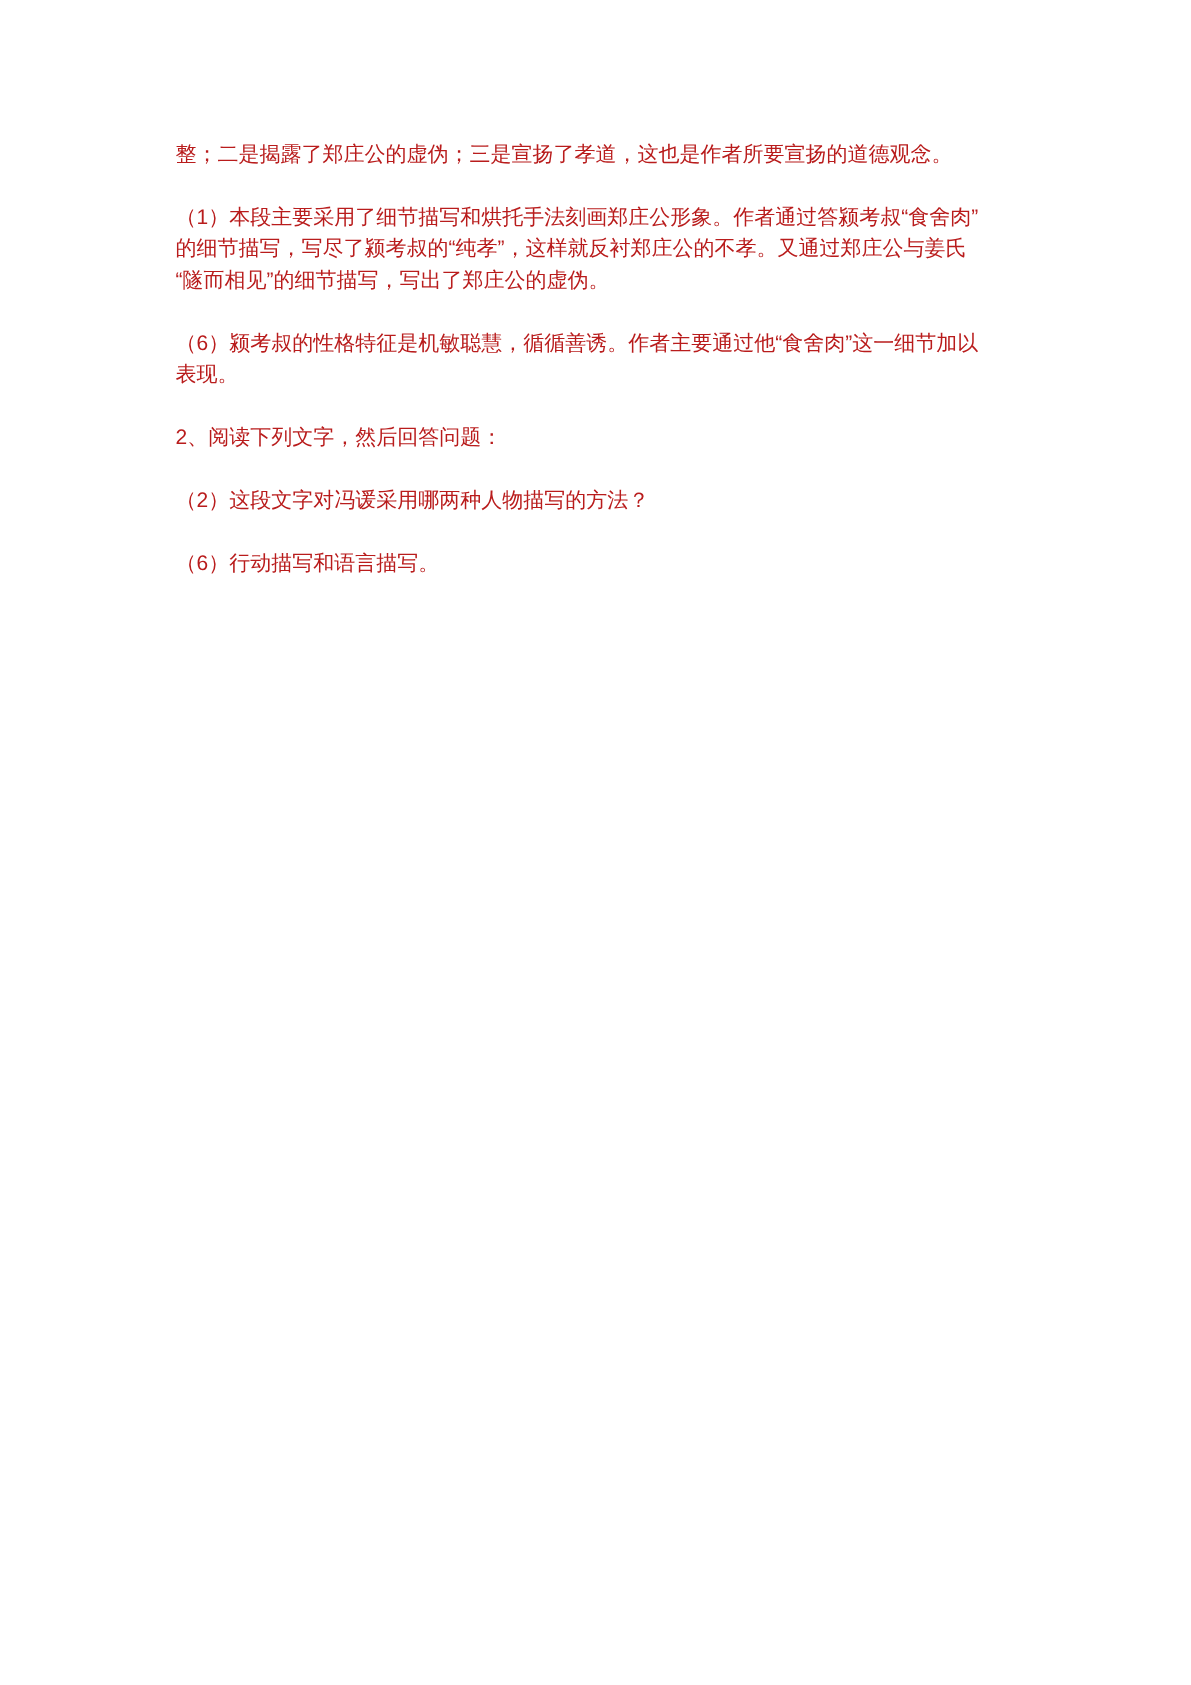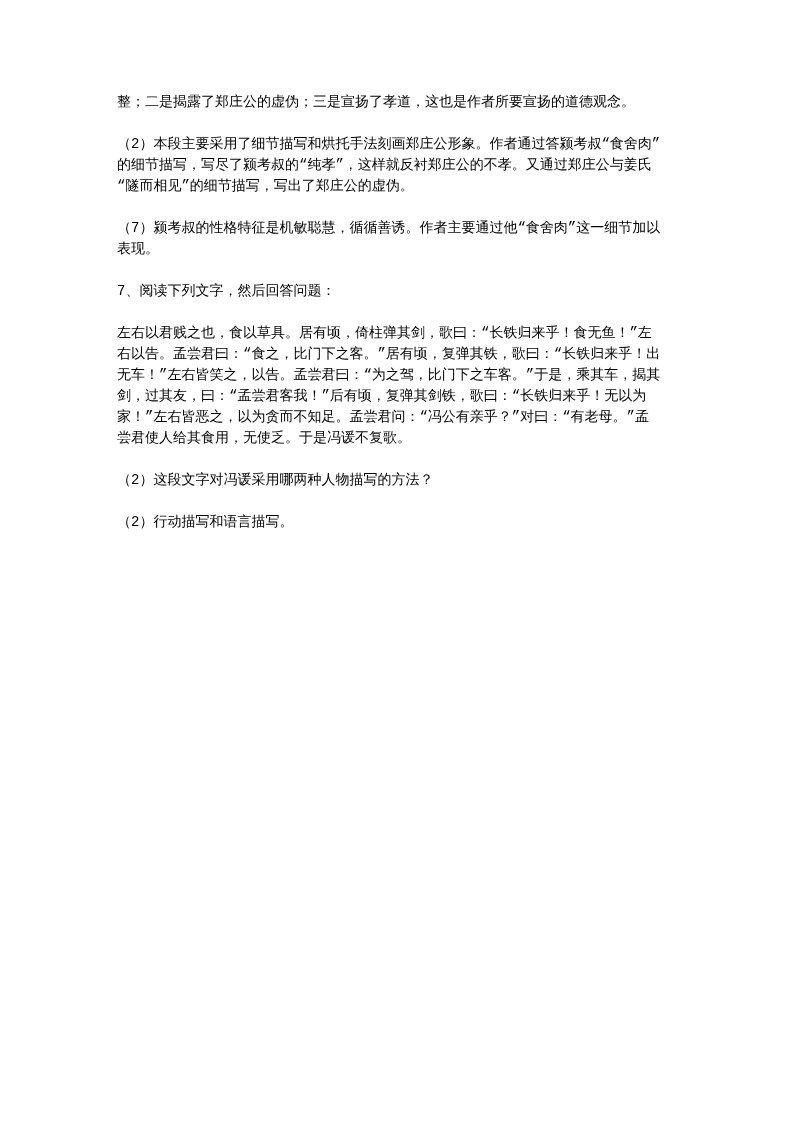--- a/index.html
+++ b/index.html
@@ -12,45 +12,39 @@
     width: 794px;
     height: 1123px;
     background: #ffffff;
     overflow: hidden;
   }
   .doc-content {
     position: absolute;
     left: 117px;
     top: 92px;
     width: 570px;
-    color: #000000;
-    font-family: Liberation Mono, monospace;
+    color: #b91c1c;
+    font-family: Liberation Sans, sans-serif;
     font-size: 14px;
     line-height: 21px;
   }
   .doc-content p {
     margin: 0 0 21px 0;
     white-space: pre-line; 
     letter-spacing: 0;
   }
 </style>
 </head>
 <body>
 
 <div class="page">
   <div class="doc-content">
     <p>整；二是揭露了郑庄公的虚伪；三是宣扬了孝道，这也是作者所要宣扬的道德观念。</p>
-    <p>（2）本段主要采用了细节描写和烘托手法刻画郑庄公形象。作者通过答颍考叔“食舍肉”
+    <p>（1）本段主要采用了细节描写和烘托手法刻画郑庄公形象。作者通过答颍考叔“食舍肉”
 的细节描写，写尽了颍考叔的“纯孝”，这样就反衬郑庄公的不孝。又通过郑庄公与姜氏
 “隧而相见”的细节描写，写出了郑庄公的虚伪。</p>
-    <p>（7）颍考叔的性格特征是机敏聪慧，循循善诱。作者主要通过他“食舍肉”这一细节加以
+    <p>（6）颍考叔的性格特征是机敏聪慧，循循善诱。作者主要通过他“食舍肉”这一细节加以
 表现。</p>
-    <p>7、阅读下列文字，然后回答问题：</p>
-    <p>左右以君贱之也，食以草具。居有顷，倚柱弹其剑，歌曰：“长铁归来乎！食无鱼！”左
-右以告。孟尝君曰：“食之，比门下之客。”居有顷，复弹其铁，歌曰：“长铁归来乎！出
-无车！”左右皆笑之，以告。孟尝君曰：“为之驾，比门下之车客。”于是，乘其车，揭其
-剑，过其友，曰：“孟尝君客我！”后有顷，复弹其剑铁，歌曰：“长铁归来乎！无以为
-家！”左右皆恶之，以为贪而不知足。孟尝君问：“冯公有亲乎？”对曰：“有老母。”孟
-尝君使人给其食用，无使乏。于是冯谖不复歌。</p>
+    <p>2、阅读下列文字，然后回答问题：</p>
     <p>（2）这段文字对冯谖采用哪两种人物描写的方法？</p>
-    <p>（2）行动描写和语言描写。</p>
+    <p>（6）行动描写和语言描写。</p>
   </div>
 </div>
 
 </body></html>

